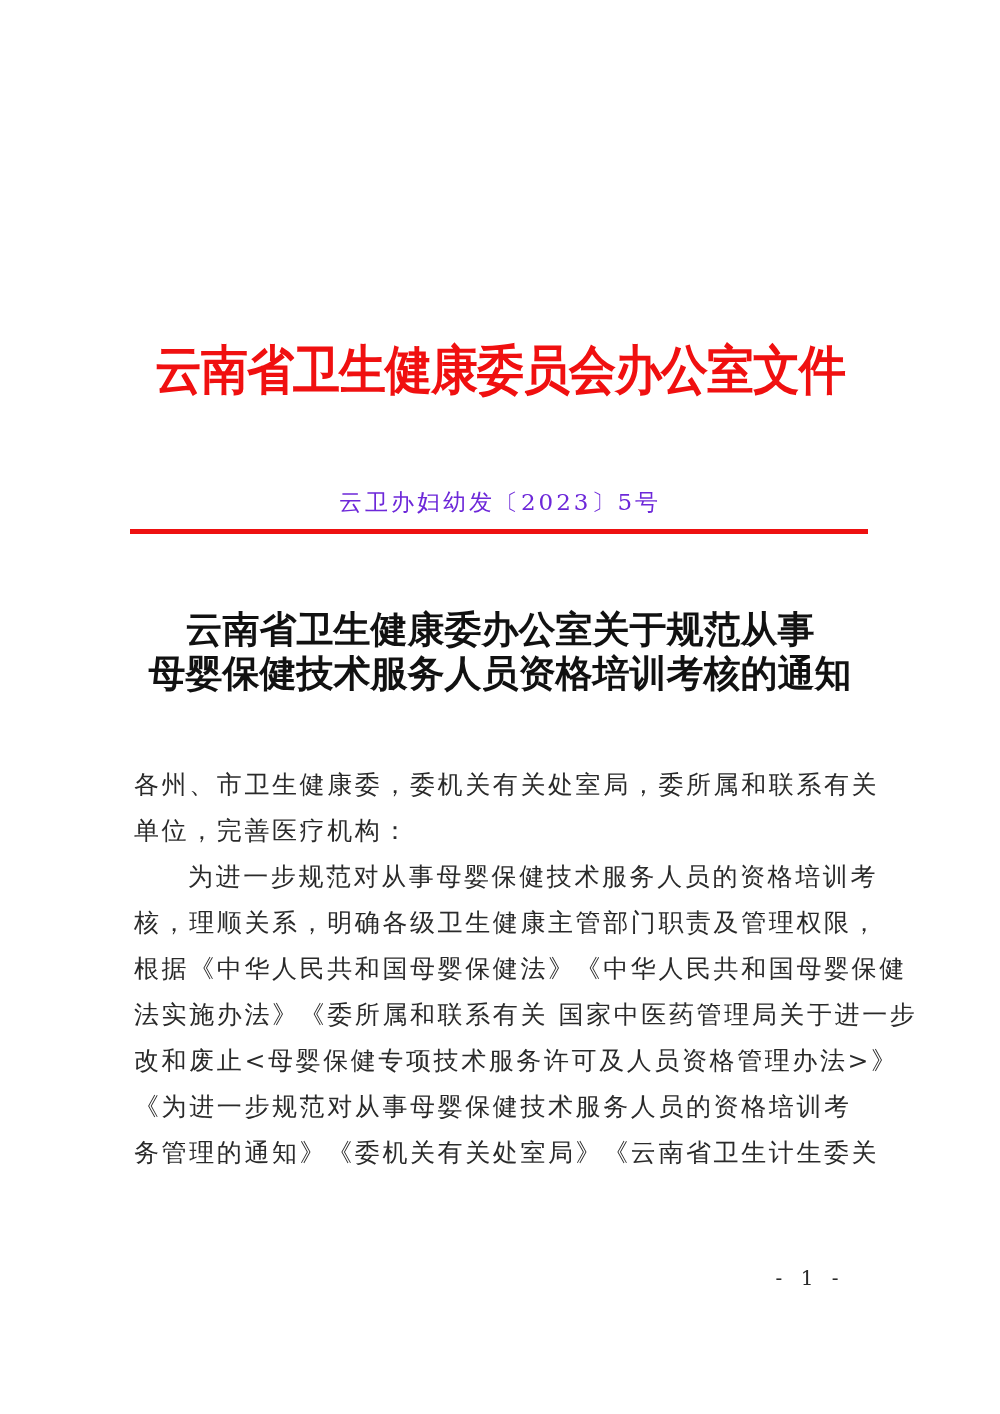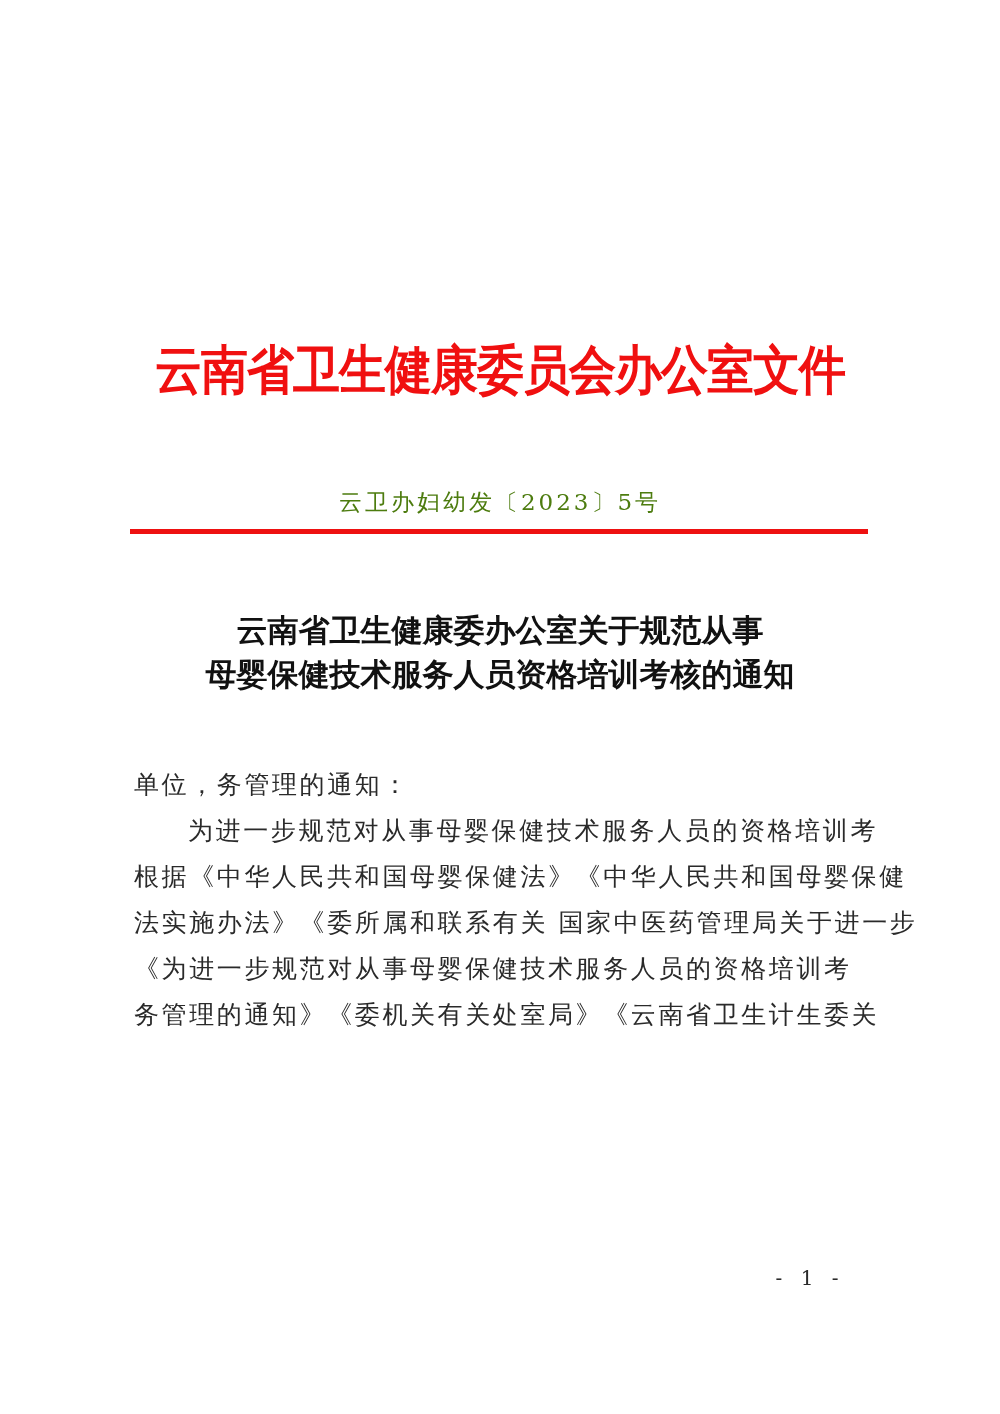--- a/index.html
+++ b/index.html
@@ -37,41 +37,41 @@
       transform-origin: center top;
     }
     .doc-number {
       position: absolute;
       left: 0;
       top: 482px;
       width: 1000px;
       text-align: center;
       font-family: "DejaVu Serif", "Liberation Serif", serif;
       font-size: 23px;
-      color: #4d7c0f;
+      color: #6d28d9;
       letter-spacing: 3px;
       line-height: 40px;
     }
     .red-rule {
       position: absolute;
       left: 130px;
       top: 529px;
       width: 738px;
       height: 5px;
       background: #ee1111;
     }
     .doc-title {
       position: absolute;
       left: 0;
       top: 608px;
       width: 1000px;
       text-align: center;
       font-family: "DejaVu Sans", "Liberation Sans", sans-serif;
       font-weight: bold;
-      font-size: 31px;
+      font-size: 37px;
       line-height: 44px;
       color: #111111;
       letter-spacing: 0px;
     }
     .doc-title .line {
       display: block;
       white-space: nowrap;
     }
     .body-text {
       position: absolute;
@@ -114,23 +114,26 @@
   <div class="doc-number">云卫办妇幼发〔2023〕5号</div>
 
   <div class="red-rule"></div>
 
   <div class="doc-title">
     <span class="line">云南省卫生健康委办公室关于规范从事</span>
     <span class="line">母婴保健技术服务人员资格培训考核的通知</span>
   </div>
 
   <div class="body-text">
-    <span class="line">单位，务管理的通知：</span>
+    <span class="line">各州、市卫生健康委，委机关有关处室局，委所属和联系有关</span>
+    <span class="line">单位，完善医疗机构：</span>
     <span class="line indent">为进一步规范对从事母婴保健技术服务人员的资格培训考</span>
+    <span class="line">核，理顺关系，明确各级卫生健康主管部门职责及管理权限，</span>
     <span class="line">根据《中华人民共和国母婴保健法》《中华人民共和国母婴保健</span>
     <span class="line">法实施办法》《委所属和联系有关 国家中医药管理局关于进一步</span>
+    <span class="line">改和废止&lt;母婴保健专项技术服务许可及人员资格管理办法&gt;》</span>
     <span class="line">《为进一步规范对从事母婴保健技术服务人员的资格培训考</span>
     <span class="line">务管理的通知》《委机关有关处室局》《云南省卫生计生委关</span>
   </div>
 
   <div class="page-number">- 1 -</div>
 
 </div>
 
 </body></html>

